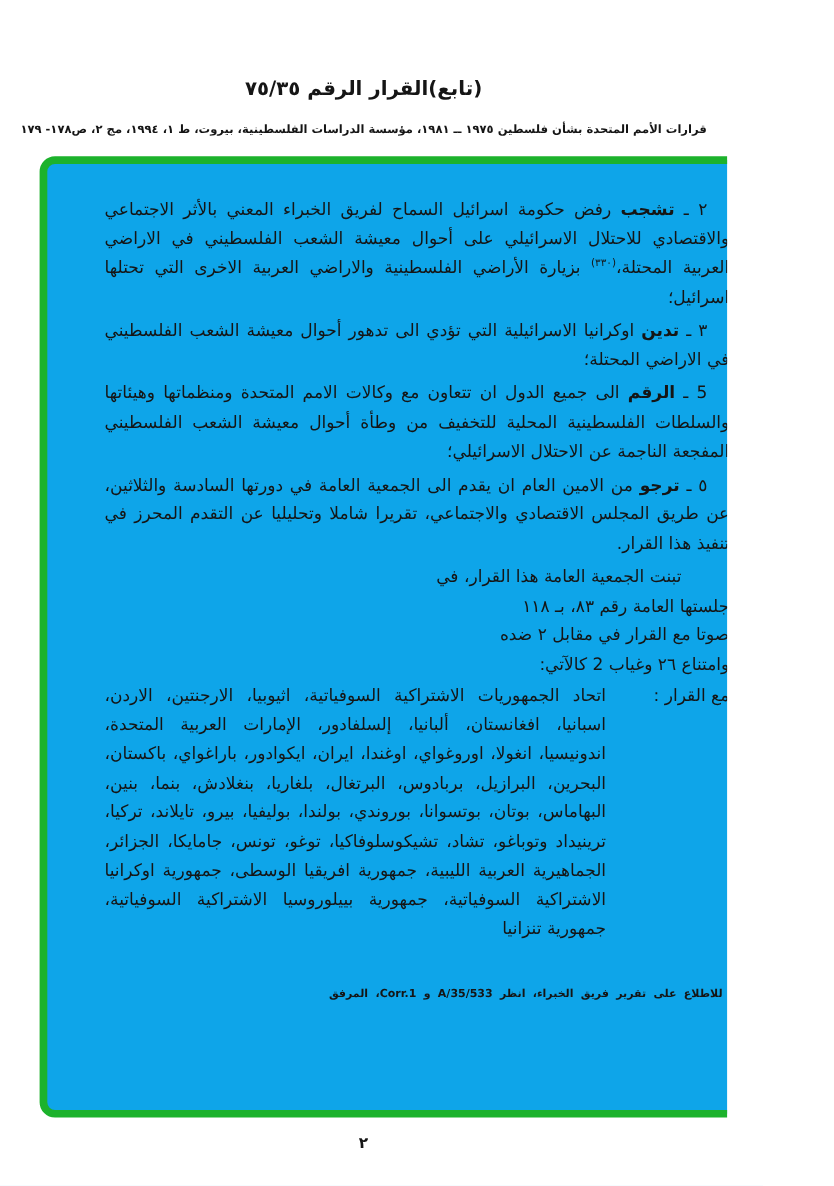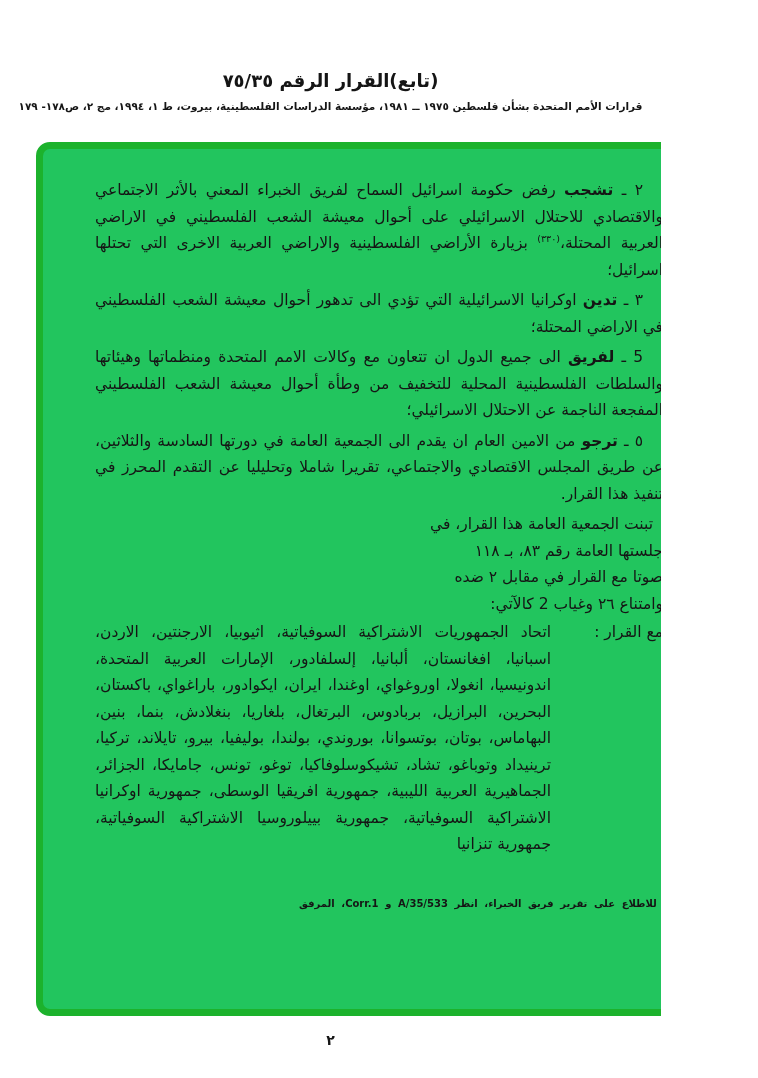--- a/index.html
+++ b/index.html
@@ -7,41 +7,41 @@
     width:758px; height:1078px; position:relative;
     font-family:"DejaVu Sans", sans-serif;
     color:#151515;
     -webkit-font-smoothing:antialiased;
   }
   .page { position:relative; width:661px; height:1078px; direction:rtl; overflow:hidden; }
 
   
   .header { position:absolute; top:70px; left:0; right:0; text-align:center; direction:rtl; }
   .title { font-size:18px; font-weight:bold; letter-spacing:0.5px; }
-  .source { font-size:10.5px; font-weight:bold; margin-top:9px; white-space:nowrap; }
+  .source { font-size:10.5px; font-weight:bold; margin-top:21px; white-space:nowrap; }
 
   
   .green-box {
     position:absolute; top:142px; left:36px;
     width:676px; height:874px; box-sizing:border-box;
     border:7px solid #f97316; border-radius:14px;
-    background:#22c55e;
+    background:#0ea5e9;
   }
   .content {
     padding:28px 42px 0 52px;
     font-size:15.5px; line-height:26.5px;
     text-align:justify; direction:rtl;
   }
   .clause { margin:0 0 4px 0; text-indent:20px; }
   .clause .verb { font-weight:bold; }
   sup.ref { font-size:9.5px; line-height:0; vertical-align:super; letter-spacing:0; }
 
   .adoption { width:300px; margin:2px 0 0 0; }
   .adoption .line { text-align:right; }
-  .adoption .line:first-child { text-indent:10px; }
+  .adoption .line:first-child { text-indent:10px;text-align:center; }
 
   .vote-block { position:relative; margin:2px 112px 0 0; text-align:justify; }
   .vote-label { position:absolute; right:-112px; top:0; white-space:nowrap; }
 
   .footnote {
     position:absolute; bottom:80px; right:14px; width:392px;
     font-size:10px; font-weight:bold; line-height:17px;
     text-align:justify; direction:rtl;
   }
   .footnote .fn-marker { font-weight:bold; }
@@ -61,21 +61,21 @@
     <div class="source">قرارات الأمم المتحدة بشأن فلسطين ١٩٧٥ ــ ١٩٨١، مؤسسة الدراسات الفلسطينية، بيروت، ط ١، ١٩٩٤، مج ٢، ص١٧٨- ١٧٩</div>
   </div>
 
   <div class="green-box" style="border-color: rgb(28, 178, 44);">
     <div class="content">
 
       <p class="clause"><span>٢ ـ</span> <span class="verb">تشجب</span> <span>رفض حكومة اسرائيل السماح لفريق الخبراء المعني بالأثر الاجتماعي والاقتصادي للاحتلال الاسرائيلي على أحوال معيشة الشعب الفلسطيني في الاراضي العربية المحتلة،</span><sup class="ref">(٣٣٠)</sup> <span>بزيارة الأراضي الفلسطينية والاراضي العربية الاخرى التي تحتلها اسرائيل؛</span></p>
 
       <p class="clause"><span>٣ ـ</span> <span class="verb">تدين</span> <span>اوكرانيا الاسرائيلية التي تؤدي الى تدهور أحوال معيشة الشعب الفلسطيني في الاراضي المحتلة؛</span></p>
 
-      <p class="clause"><span>5 ـ</span> <span class="verb">لفريق</span> <span>الى جميع الدول ان تتعاون مع وكالات الامم المتحدة ومنظماتها وهيئاتها والسلطات الفلسطينية المحلية للتخفيف من وطأة أحوال معيشة الشعب الفلسطيني المفجعة الناجمة عن الاحتلال الاسرائيلي؛</span></p>
+      <p class="clause"><span>5 ـ</span> <span class="verb">الرقم</span> <span>الى جميع الدول ان تتعاون مع وكالات الامم المتحدة ومنظماتها وهيئاتها والسلطات الفلسطينية المحلية للتخفيف من وطأة أحوال معيشة الشعب الفلسطيني المفجعة الناجمة عن الاحتلال الاسرائيلي؛</span></p>
 
       <p class="clause"><span>٥ ـ</span> <span class="verb">ترجو</span> <span>من الامين العام ان يقدم الى الجمعية العامة في دورتها السادسة والثلاثين، عن طريق المجلس الاقتصادي والاجتماعي، تقريرا شاملا وتحليليا عن التقدم المحرز في تنفيذ هذا القرار.</span></p>
 
       <div class="adoption">
         <div class="line">تبنت الجمعية العامة هذا القرار، في</div>
         <div class="line">جلستها العامة رقم ٨٣، بـ ١١٨</div>
         <div class="line">صوتا مع القرار في مقابل ٢ ضده</div>
         <div class="line">وامتناع ٢٦ وغياب 2 كالآتي:</div>
       </div>
 

